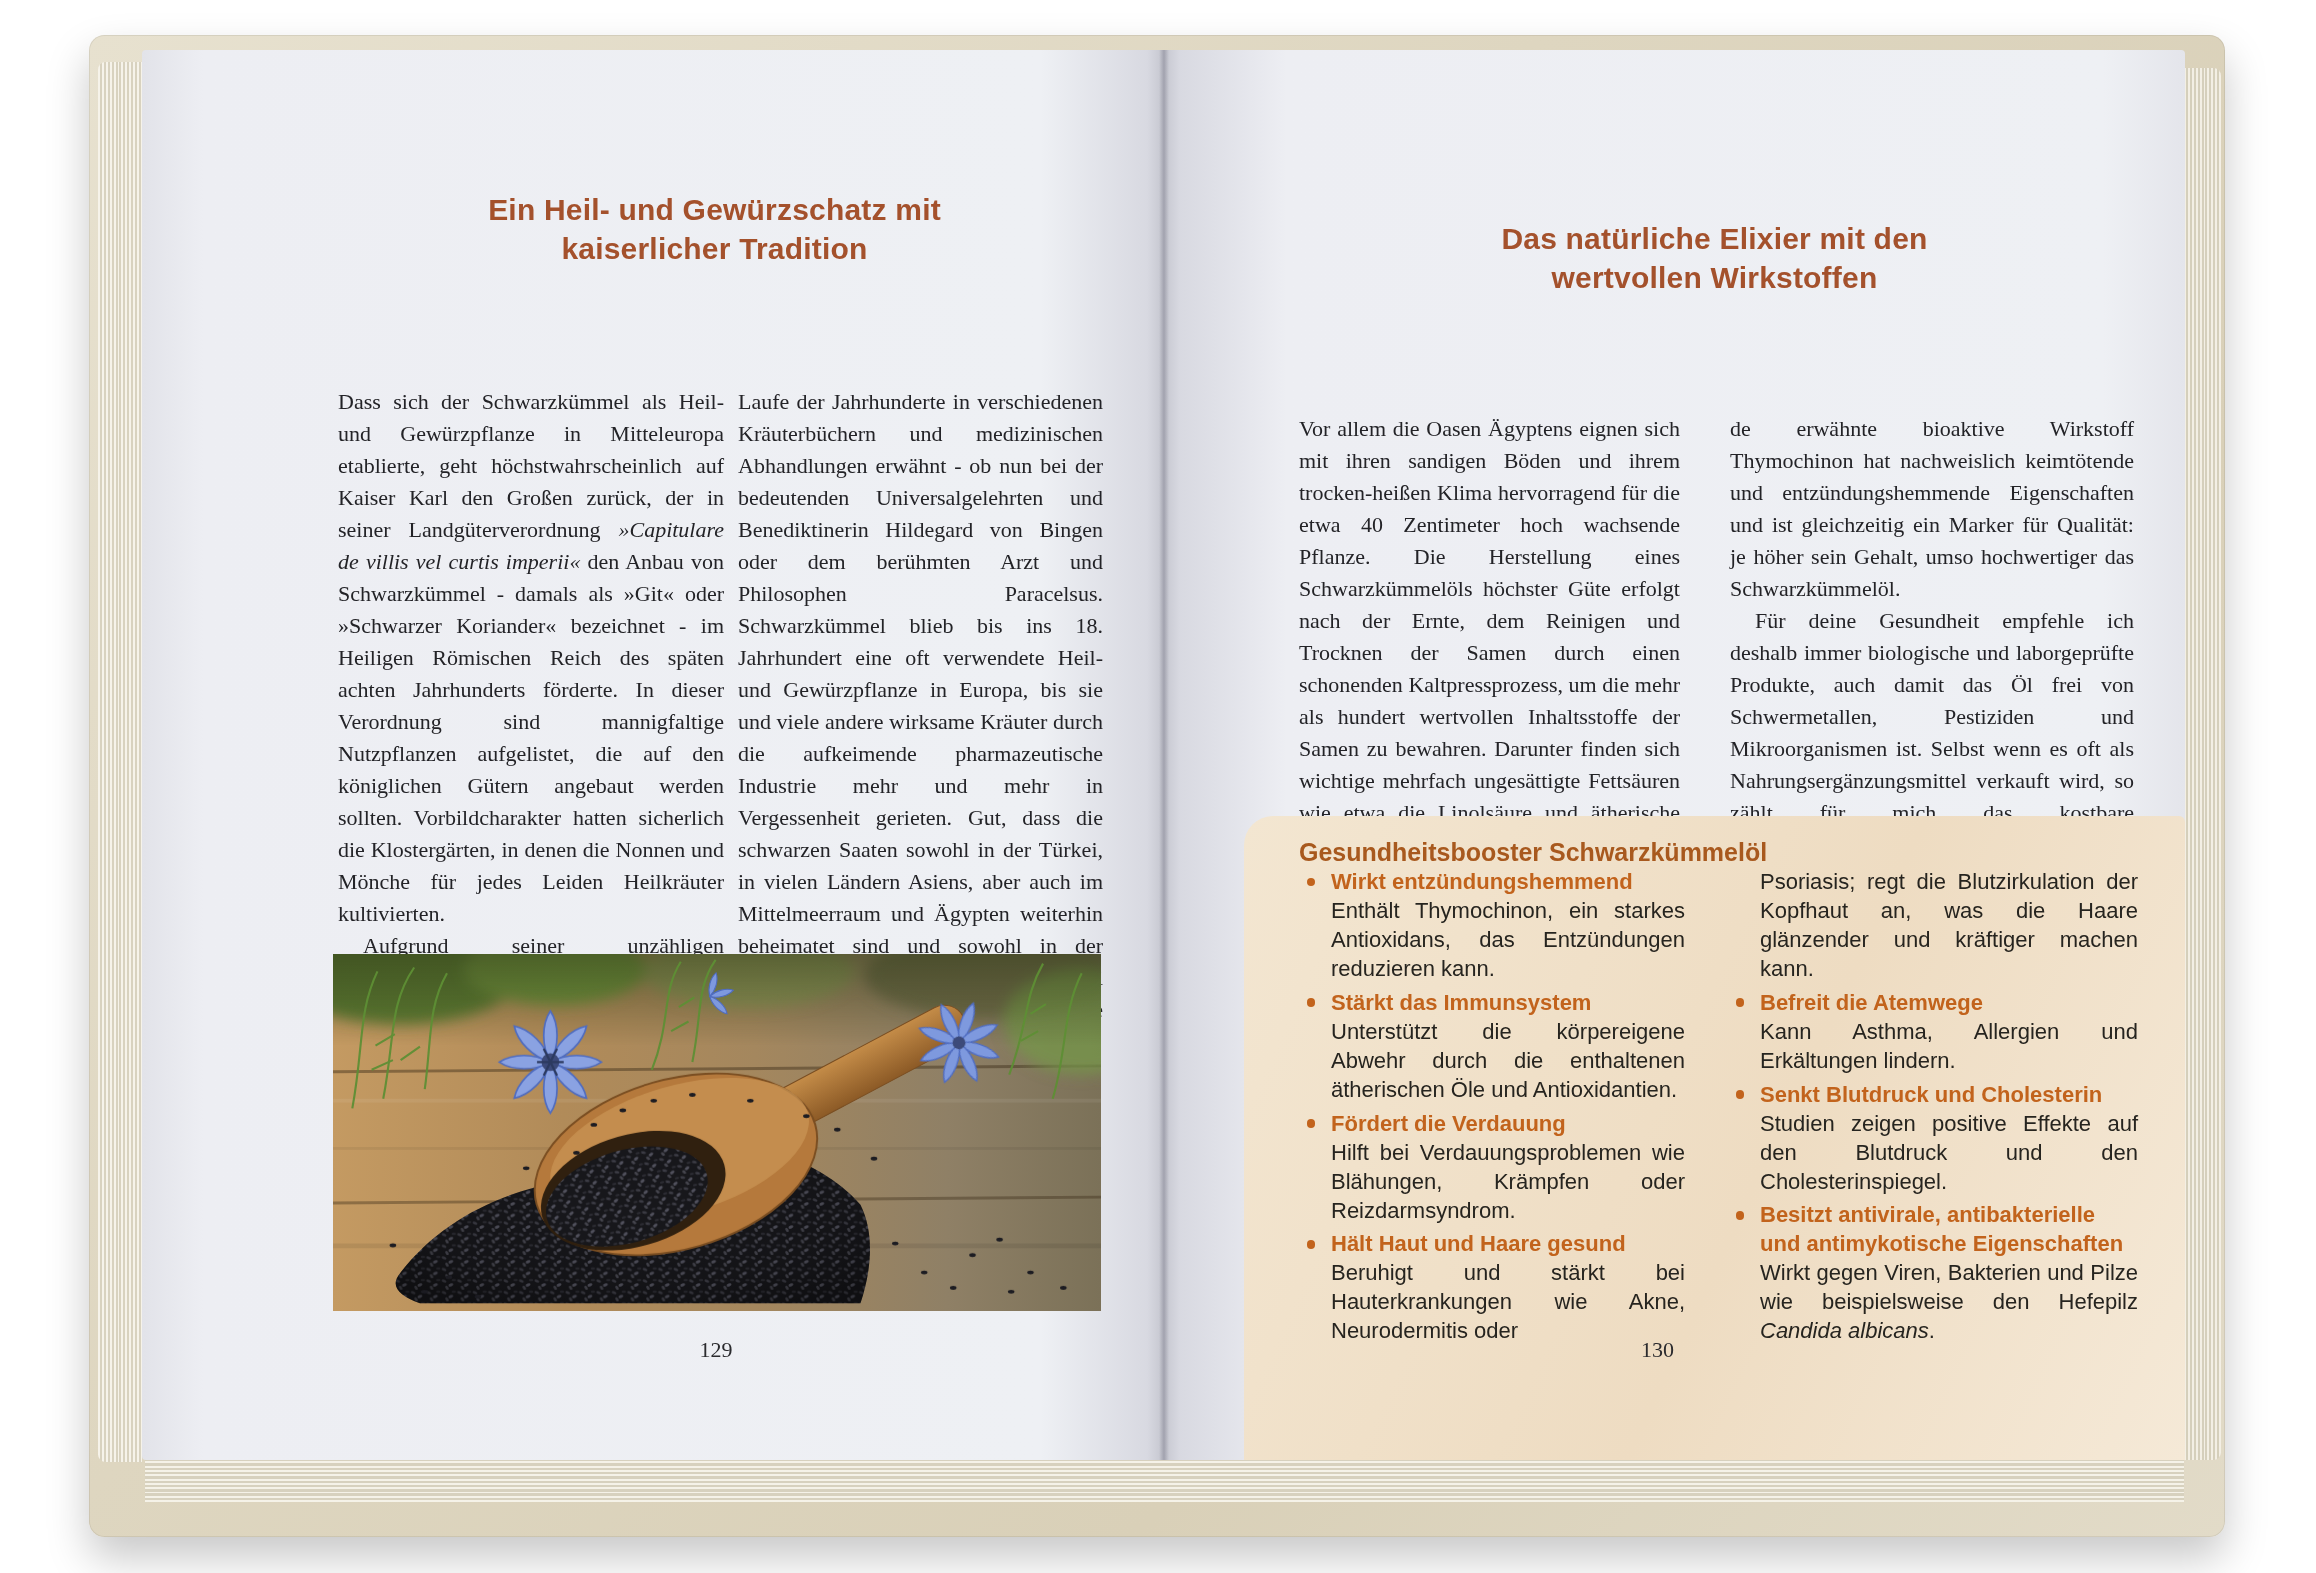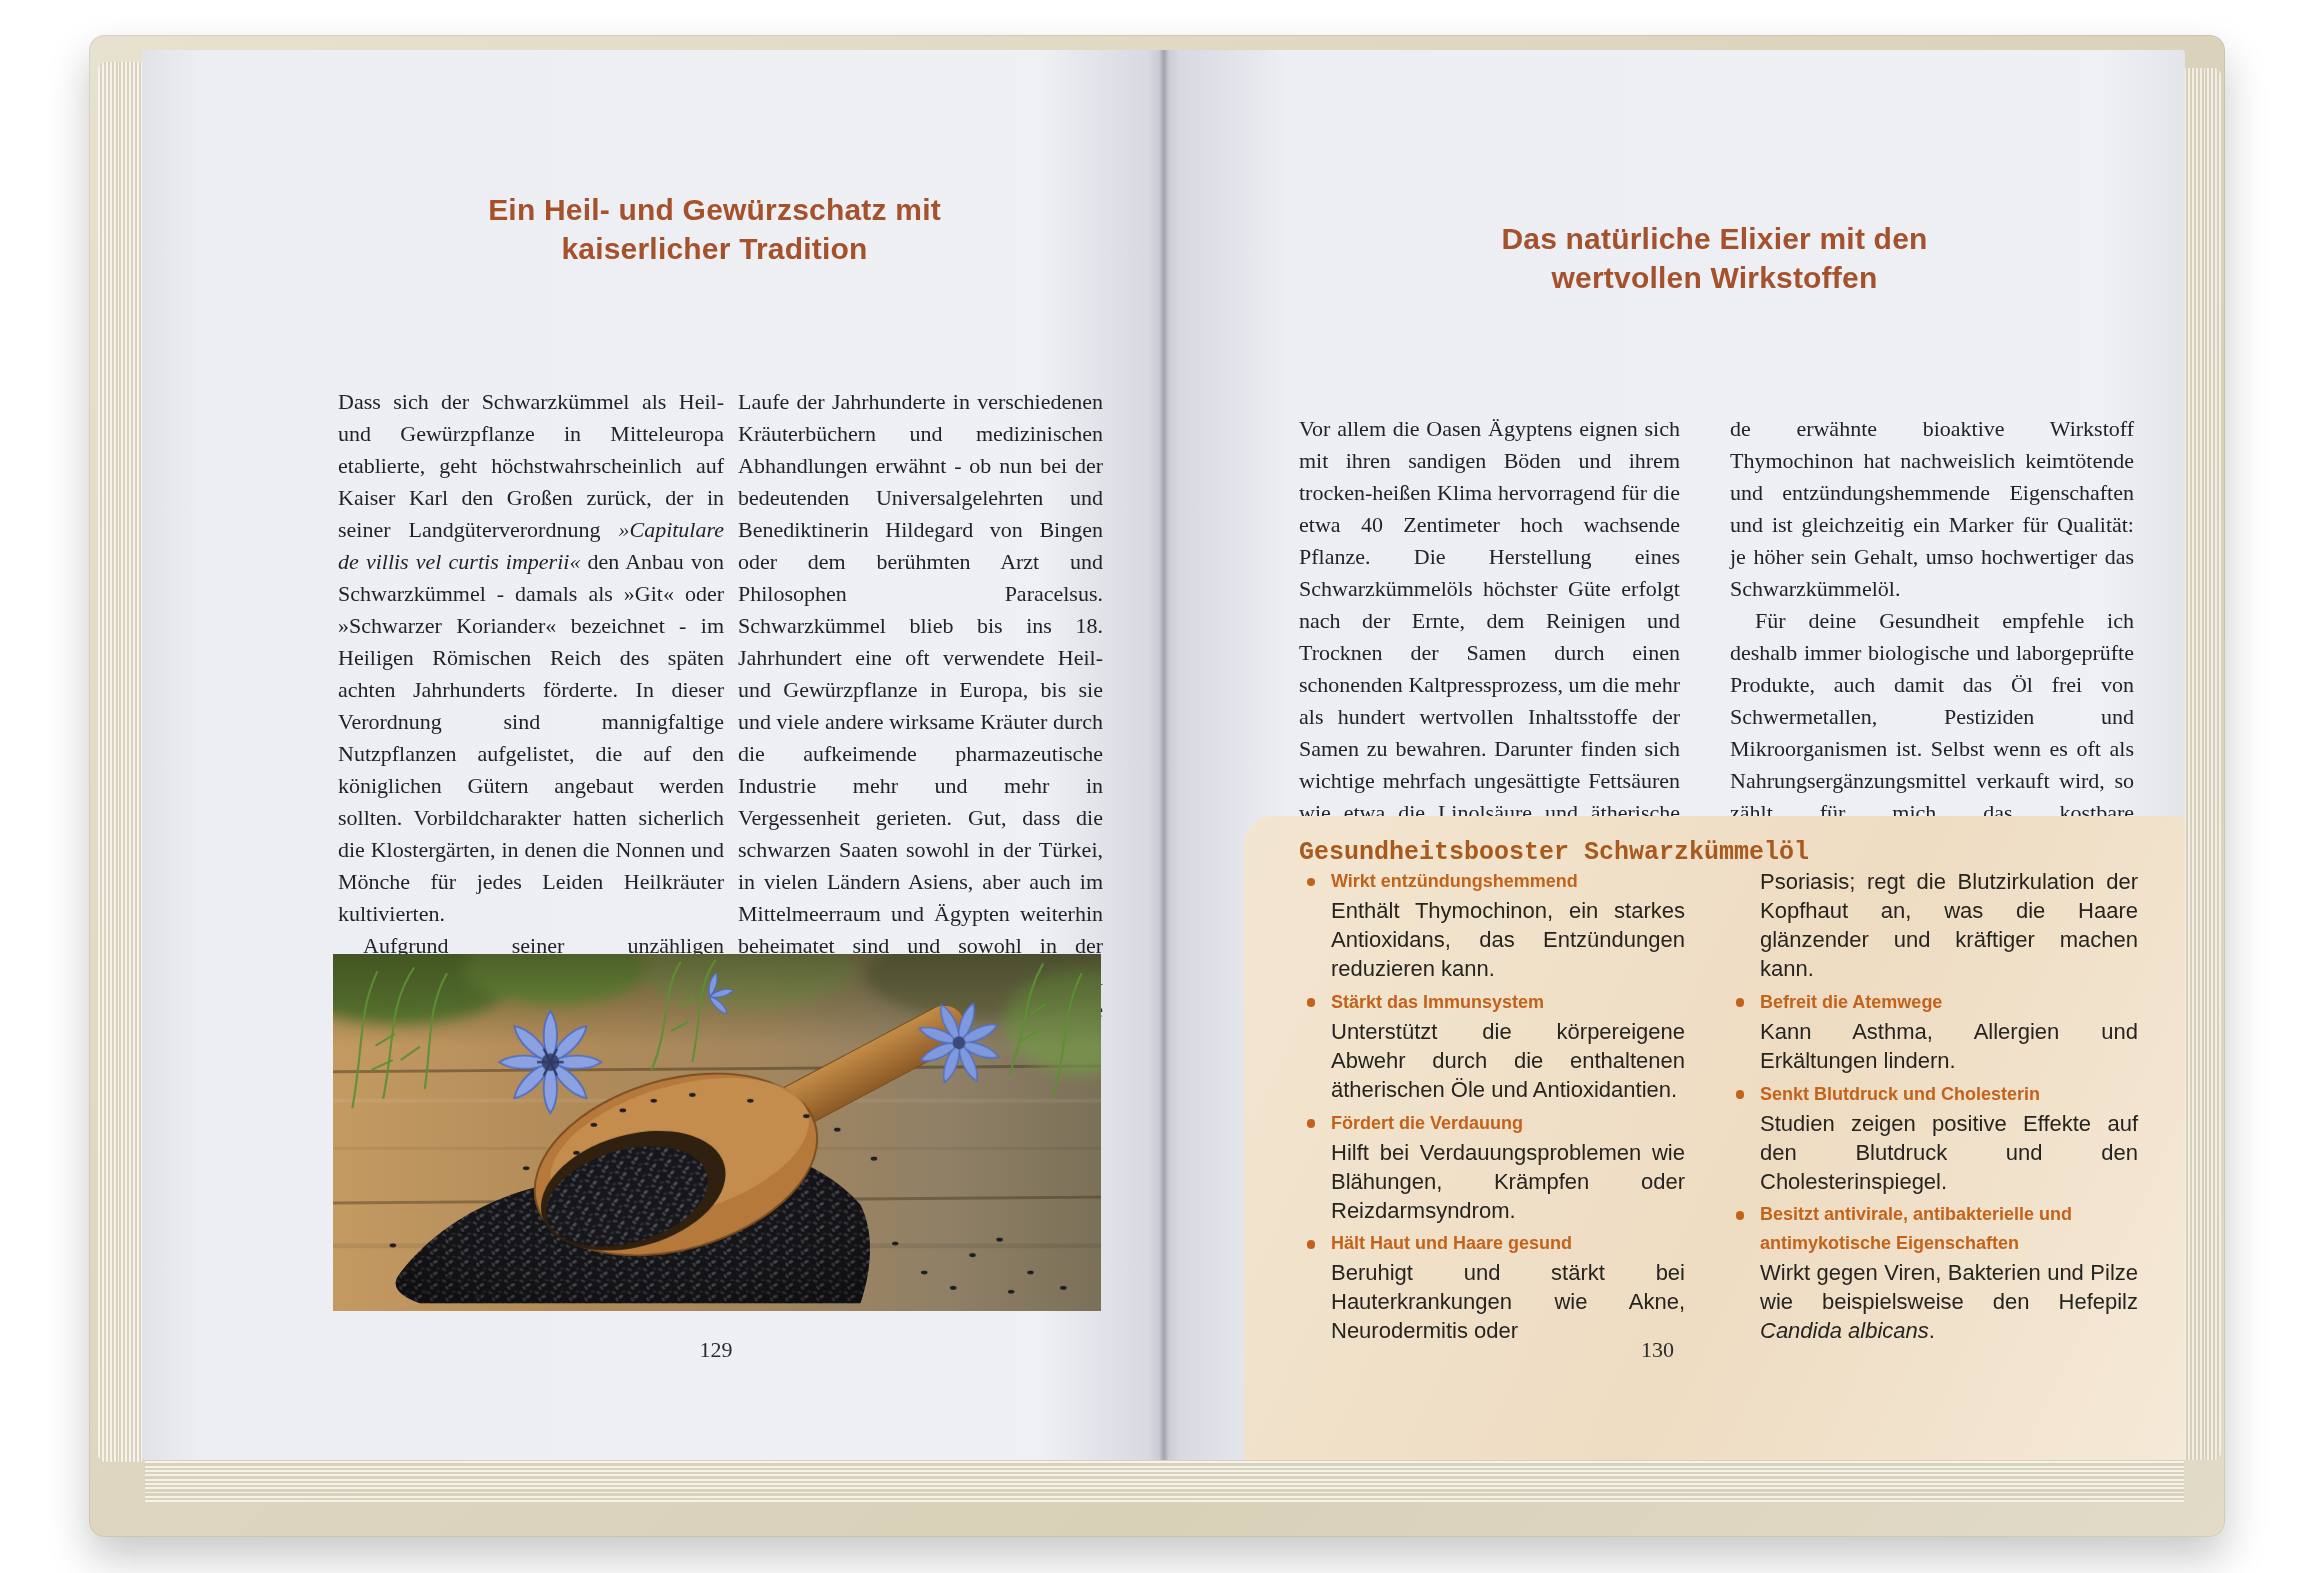--- a/index.html
+++ b/index.html
@@ -29,27 +29,27 @@
   .col p.indent{text-indent:25px;}
   .col em{font-style:italic;}
   .pagenum{position:absolute;top:1337px;text-align:center;font-size:22px;color:#2b2b2e;}
   .photo{position:absolute;left:333px;top:954px;width:768px;height:357px;margin:0;
          box-shadow:inset 0 0 13.5px rgba(0,0,0,.25);}
   .photo svg{display:block;width:100%;height:100%;}
   .infobox{position:absolute;left:1244px;top:816px;width:941px;height:644px;
            border-radius:29px 5.8px 0 0;
            background:linear-gradient(115deg,#f3e6d1 0%,#eedcc2 55%,#f5e9d7 100%);}
   .box-title{position:absolute;left:1299px;top:838px;width:869px;margin:0;
-             font-family:Liberation Mono, monospace;font-weight:bold;font-size:25px;color:#a8591e;}
+             font-family:Liberation Sans, sans-serif;font-weight:bold;font-size:25px;color:#a8591e;}
   .box-col{position:absolute;top:867px;font-family:"Liberation Sans", sans-serif;
            font-size:22px;line-height:29px;color:#26241f;}
   .box-item{position:relative;padding-left:32px;margin:0 0 4.8px 0;}
   .box-item .dot{position:absolute;left:7.7px;top:10.6px;width:8.7px;height:8.7px;border-radius:50%;
                  background:#c2631c;}
-  .box-item h3{margin:0;font-size:18px;line-height:29px;font-weight:bold;color:#c2631c;}
+  .box-item h3{margin:0;font-size:22px;line-height:29px;font-weight:bold;color:#c2631c;}
   .box-item p{margin:0;text-align:justify;}
   .box-cont{margin:0 0 4.8px 0;padding-left:32px;text-align:justify;}
   .box-col em{font-style:italic;}
 </style>
 </head>
 <body>
 
 <div class="canvas">
 
   <div class="book-cover"></div>

